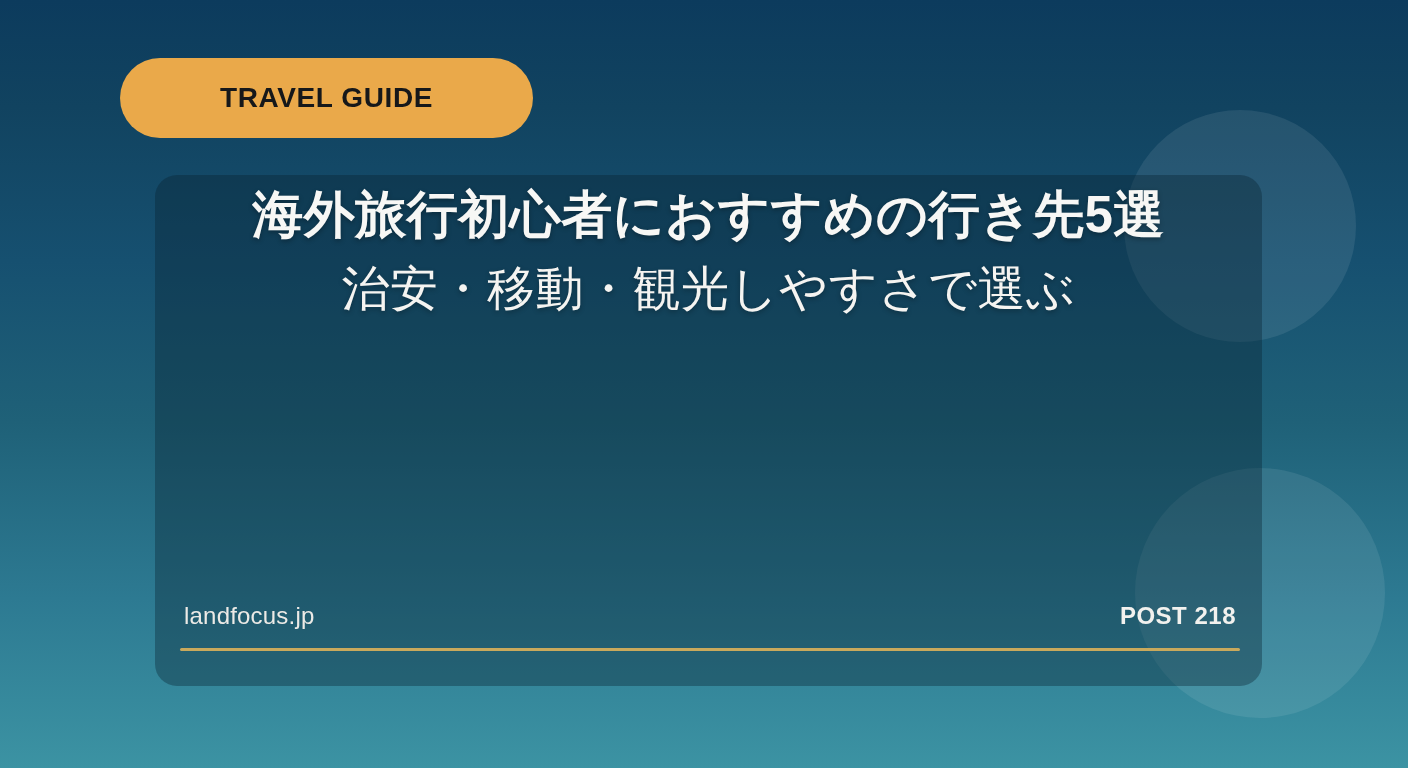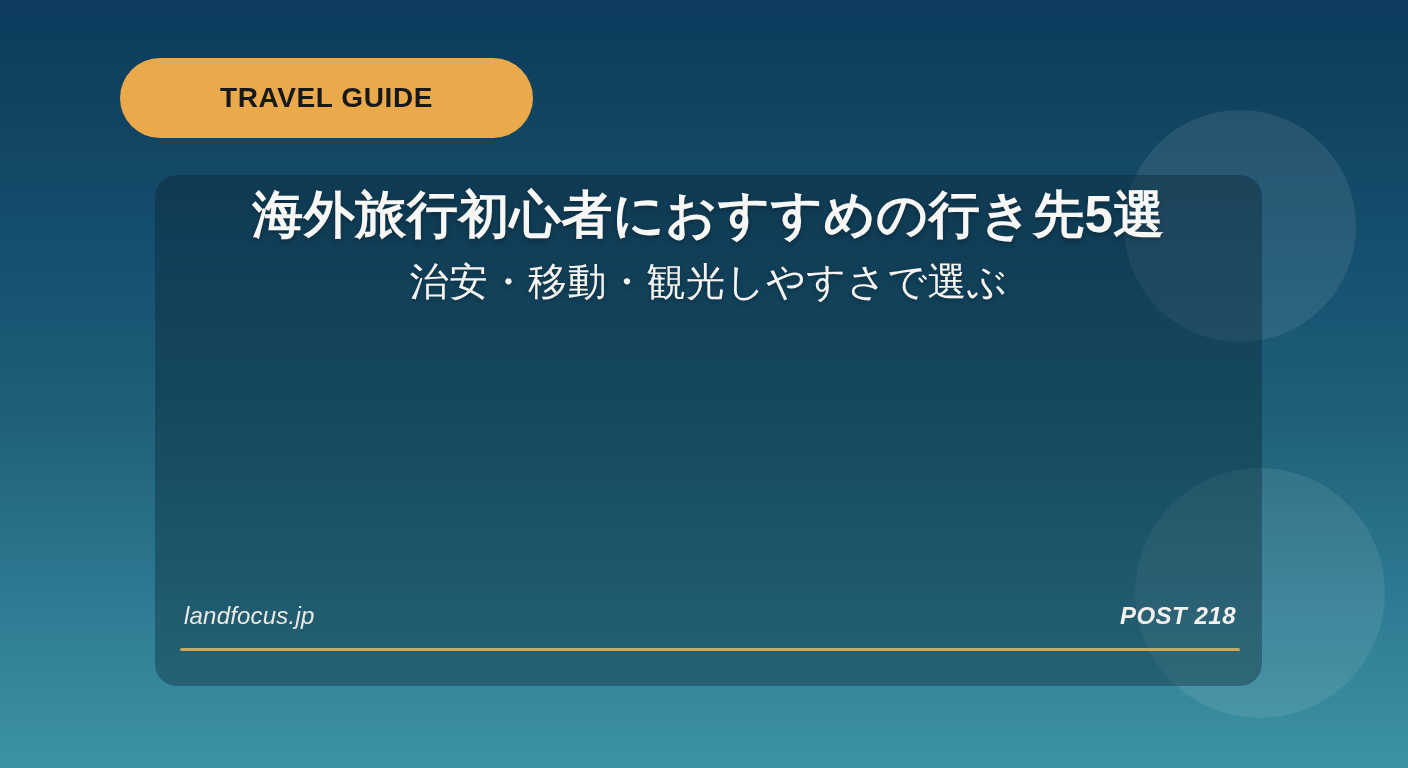--- a/index.html
+++ b/index.html
@@ -106,21 +106,21 @@
     line-height: 1.42;
     letter-spacing: 0.5px;
     text-shadow: 0 2px 5px rgba(0, 0, 0, 0.30);
   }
 
   .subheadline {
     margin: 0;
     padding-top: 4px;
     text-align: center;
     color: #f5f4f1;
-    font-size: 39px;
+    font-size: 48px;
     font-weight: normal;
     line-height: 1.4;
     letter-spacing: 0.5px;
     text-shadow: 0 2px 5px rgba(0, 0, 0, 0.28);
   }
 
   
   .card-footer {
     position: absolute;
     left: 25px;
@@ -132,21 +132,20 @@
     position: absolute;
     left: 0;
     right: 0;
     top: 0;
     height: 48px;
     display: flex;
     align-items: center;
     justify-content: space-between;
     padding: 0 4px;
     box-sizing: border-box;
-    font-style: italic;
   }
   .site-name {
     color: #eceae6;
     font-size: 24px;
     font-weight: normal;
     letter-spacing: 0.2px;
     line-height: 1;
   }
   .post-id {
     color: #f2f1ee;

